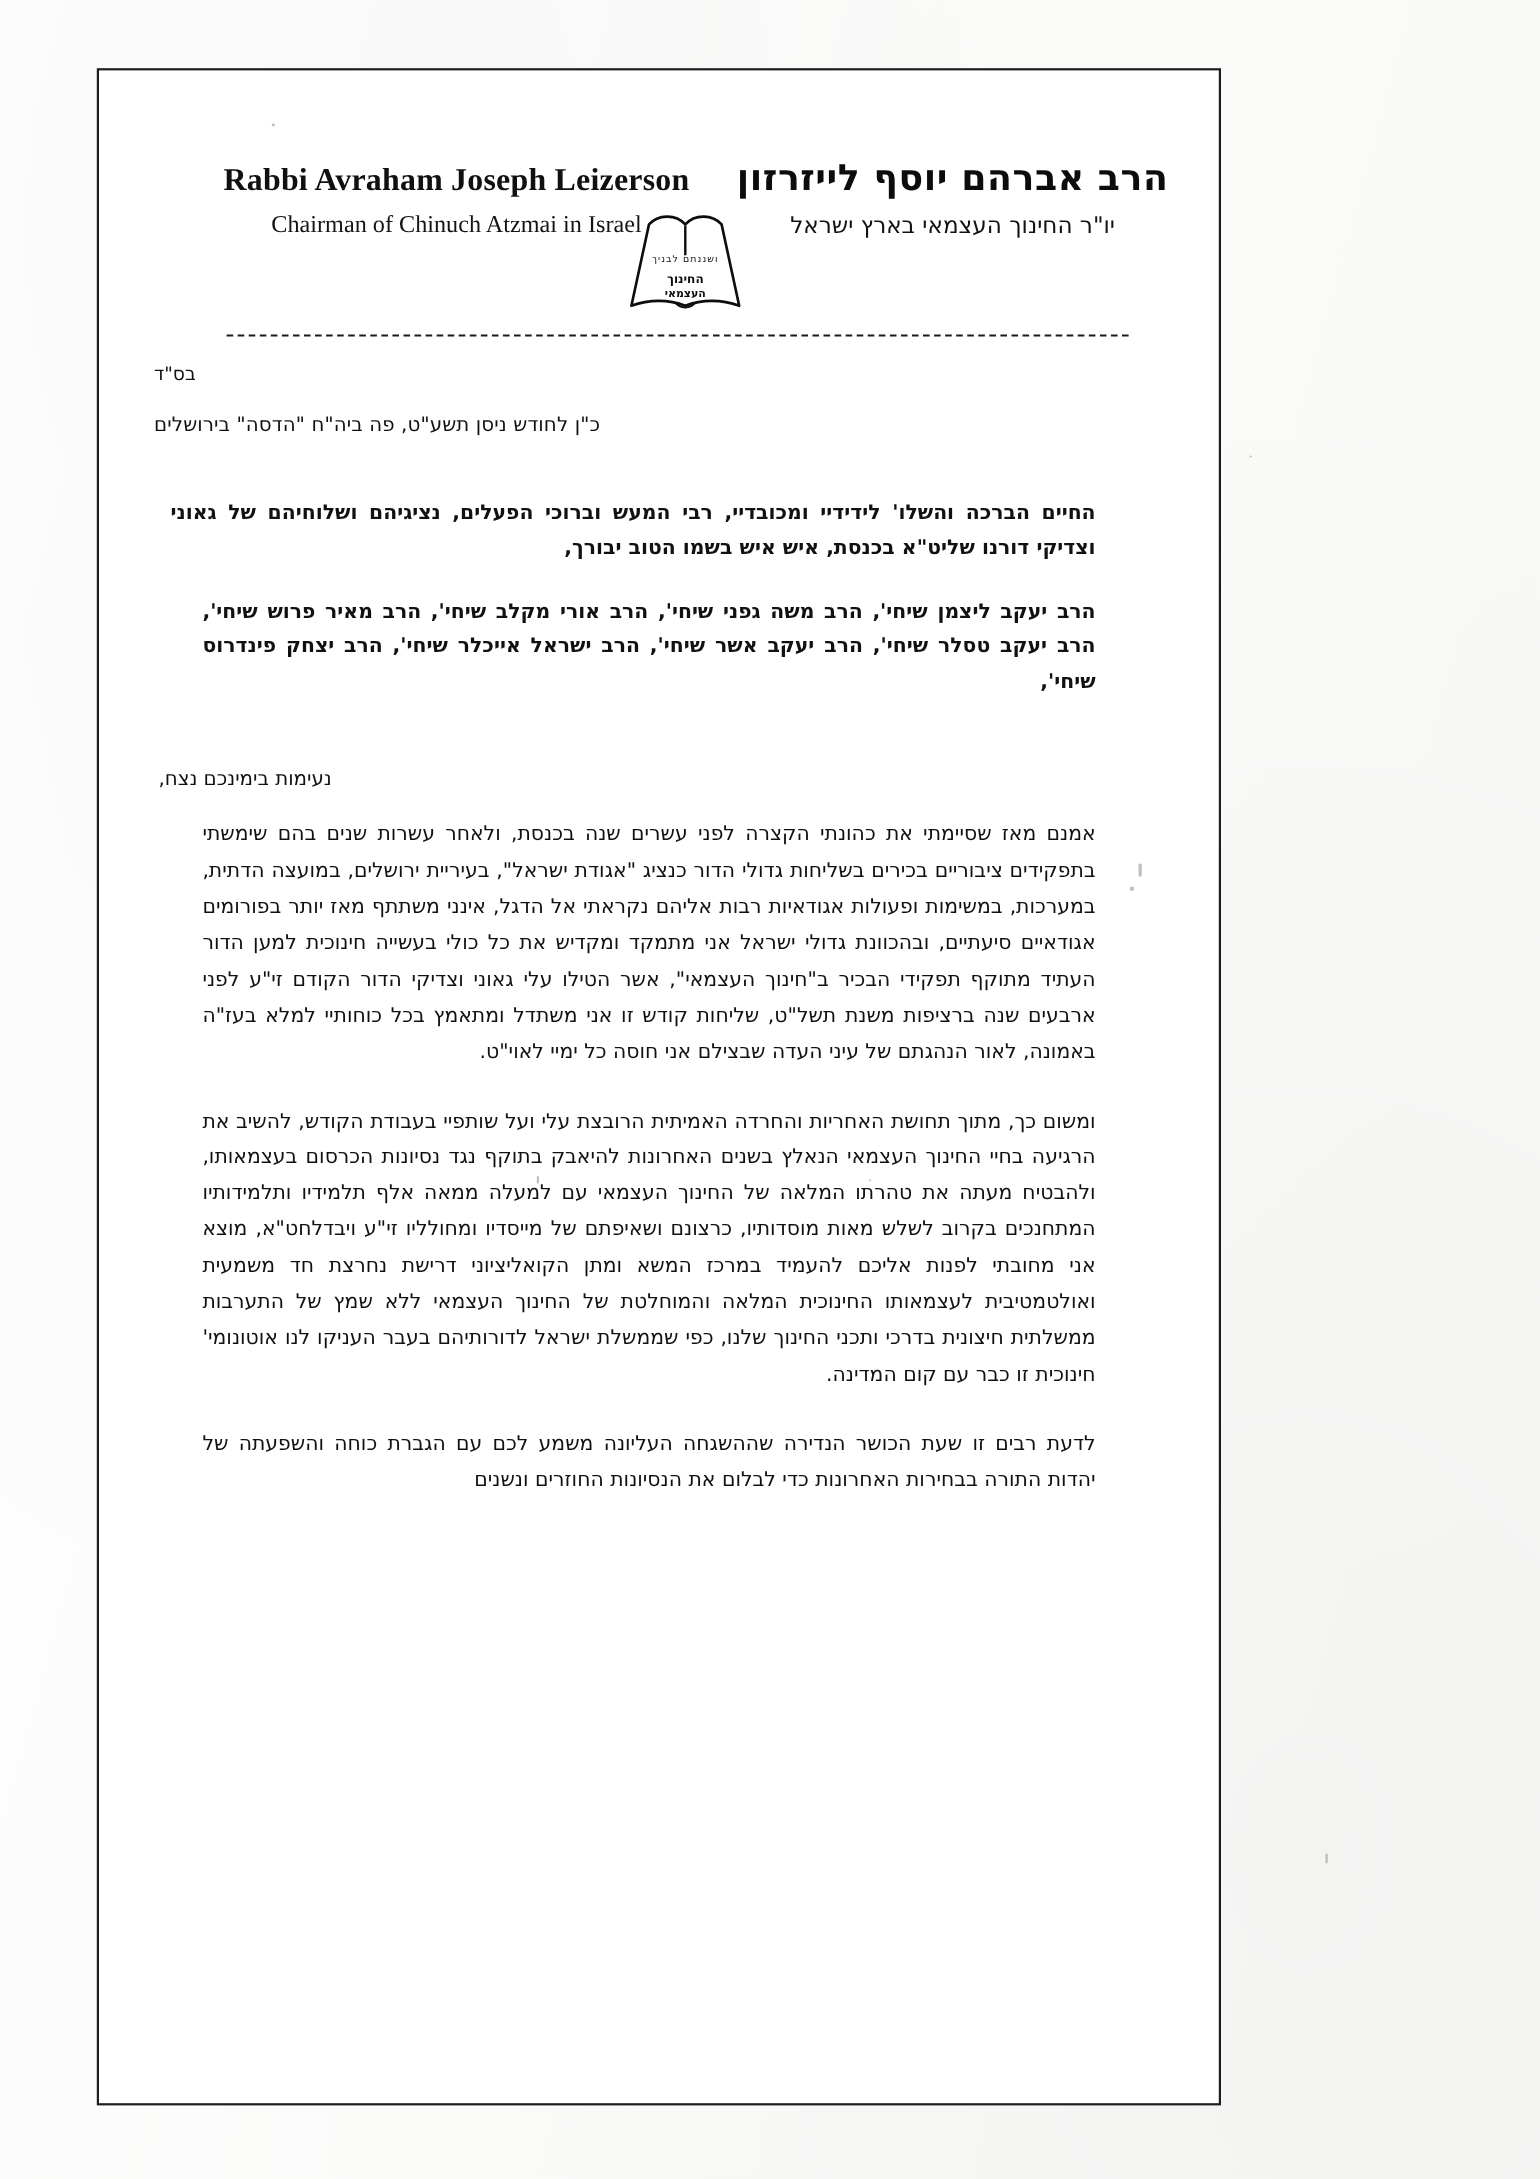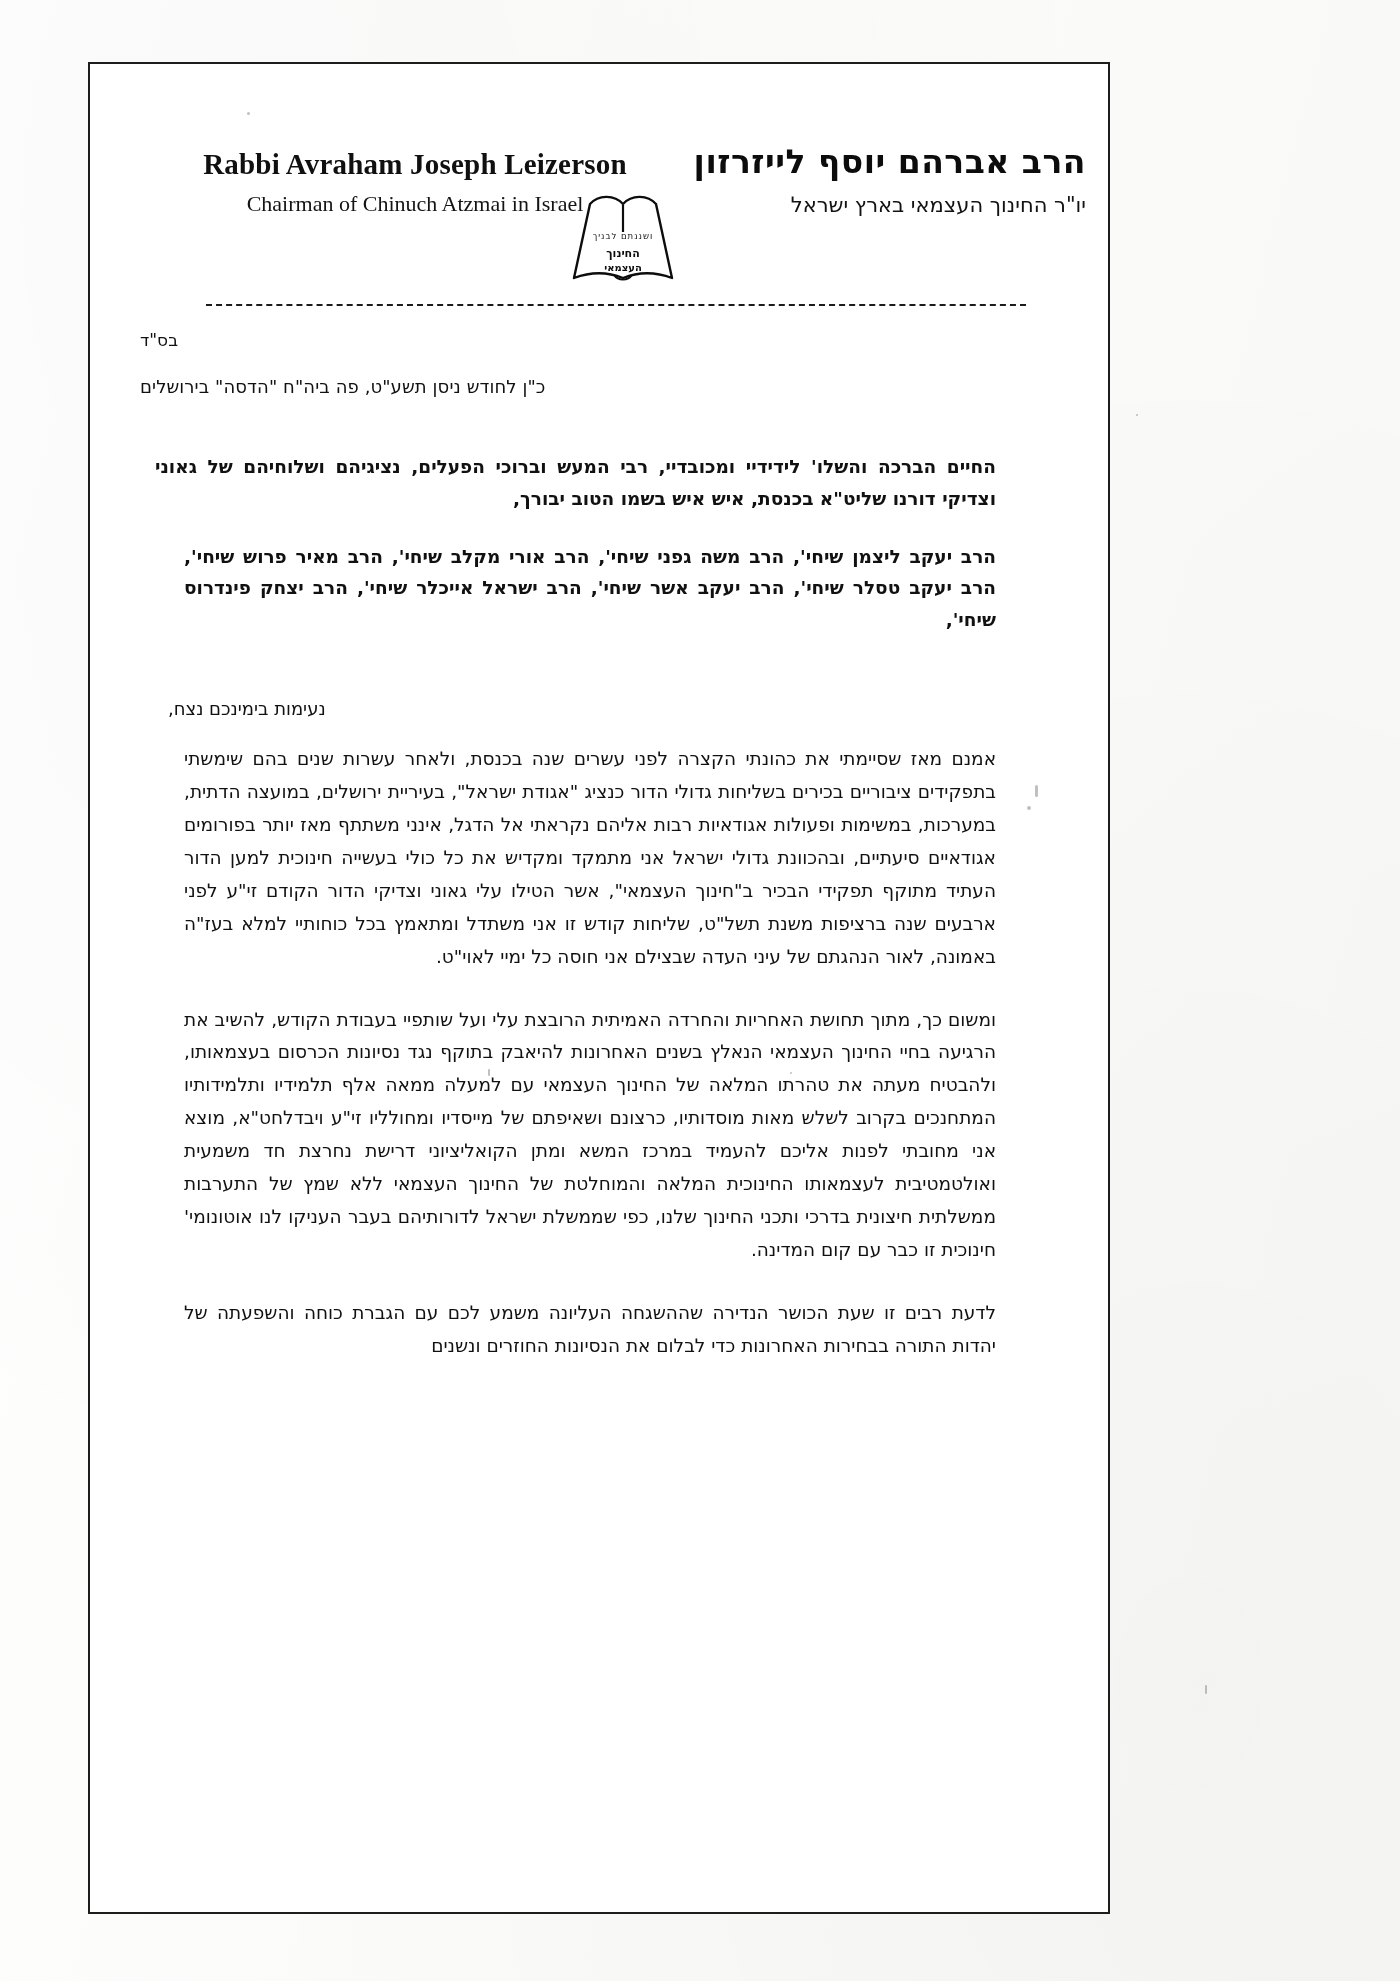--- a/index.html
+++ b/index.html
@@ -77,21 +77,21 @@
     font-size: 22px;
     color: #141414;
     margin-top: 10px;
     white-space: nowrap;
   }
   .lh-he {
     position: absolute;
     right: 24px;
     top: 2px;
     width: 440px;
-    text-align: right;
+    text-align: center;
     direction: rtl;
   }
   .lh-he .name-he {
     font-family: "DejaVu Sans", sans-serif;
     font-weight: bold;
     font-size: 33px;
     color: #0c0c0c;
     white-space: nowrap;
     letter-spacing: 0.5px;
   }
@@ -183,21 +183,21 @@
     padding: 0 114px 0 96px;
     font-weight: bold;
     font-size: 18.5px;
     line-height: 1.72;
     text-align: justify;
     text-align-last: right;
     margin-bottom: 62px;
   }
   .greeting {
     text-align: left;
-    padding-left: 80px;
+    padding-left: 56px;
     font-size: 18px;
     margin-bottom: 24px;
   }
   .para {
     padding: 0 114px 0 96px;
     font-size: 18.5px;
     line-height: 1.78;
     text-align: justify;
     text-align-last: right;
     margin-bottom: 30px;

